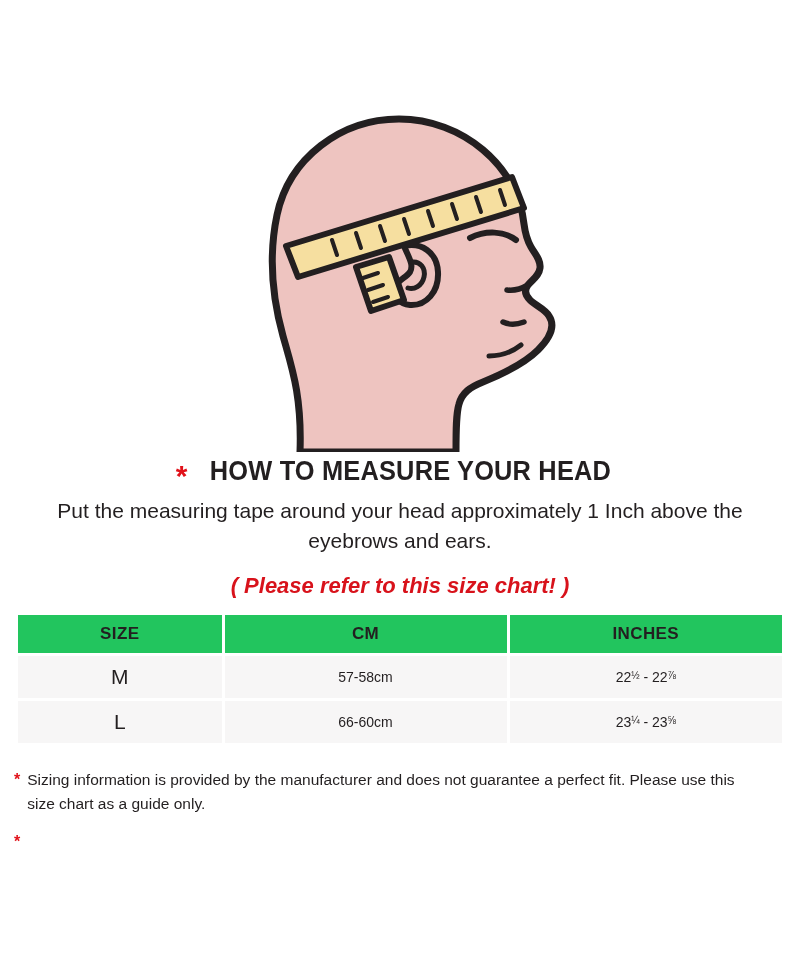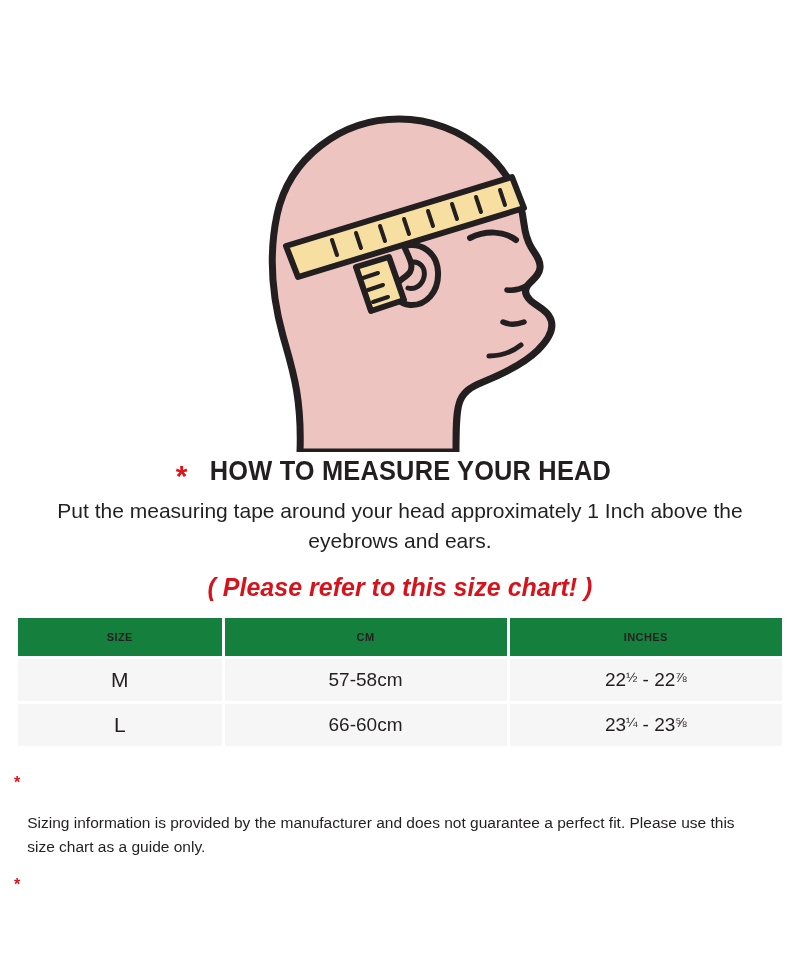--- a/index.html
+++ b/index.html
@@ -57,21 +57,21 @@
     text-align: center;
     font-size: 21px;
     color: #231f20;
     line-height: 1.45;
     margin: 9px auto 0 auto;
     max-width: 700px;
   }
   .refer-line {
     text-align: center;
     color: #d8121b;
-    font-size: 25px;
+    font-size: 22px;
     font-weight: bold;
     font-style: italic;
     margin-top: 16px;
   }
 
   
   .table-wrap {
     margin: 16px 18px 0 18px;
   }
   table.size-table {
@@ -86,29 +86,29 @@
     text-align: center;
     padding: 0;
     height: 42px;
     vertical-align: middle;
   }
   table.size-table th:last-child,
   table.size-table td:last-child {
     border-right: none;
   }
   table.size-table thead th {
-    background: #15803d;
-    font-size: 11px;
+    background: #22c55e;
+    font-size: 17px;
     font-weight: bold;
     letter-spacing: 0.4px;
     height: 38px;
   }
   table.size-table tbody td {
     background: #f7f6f6;
-    font-size: 19px;
+    font-size: 14px;
   }
   table.size-table tbody td.size-col {
     font-size: 21px;
     font-weight: normal;
   }
   col.c1 { width: 205px; }
   col.c2 { width: 285px; }
   col.c3 { width: 274px; }
 
   .frac {
@@ -132,21 +132,20 @@
   }
   .note .star {
     color: #e1121a;
     font-weight: bold;
     font-size: 16px;
     line-height: 1.5;
     flex: 0 0 auto;
   }
   .note .note-text {
     max-width: 720px;
-    margin-top: 40px;
   }
 </style>
 </head>
 <body>
 
 <div class="page">
 
   <svg class="illustration" viewBox="0 0 800 452" xmlns="http://www.w3.org/2000/svg">
 
     <g>

